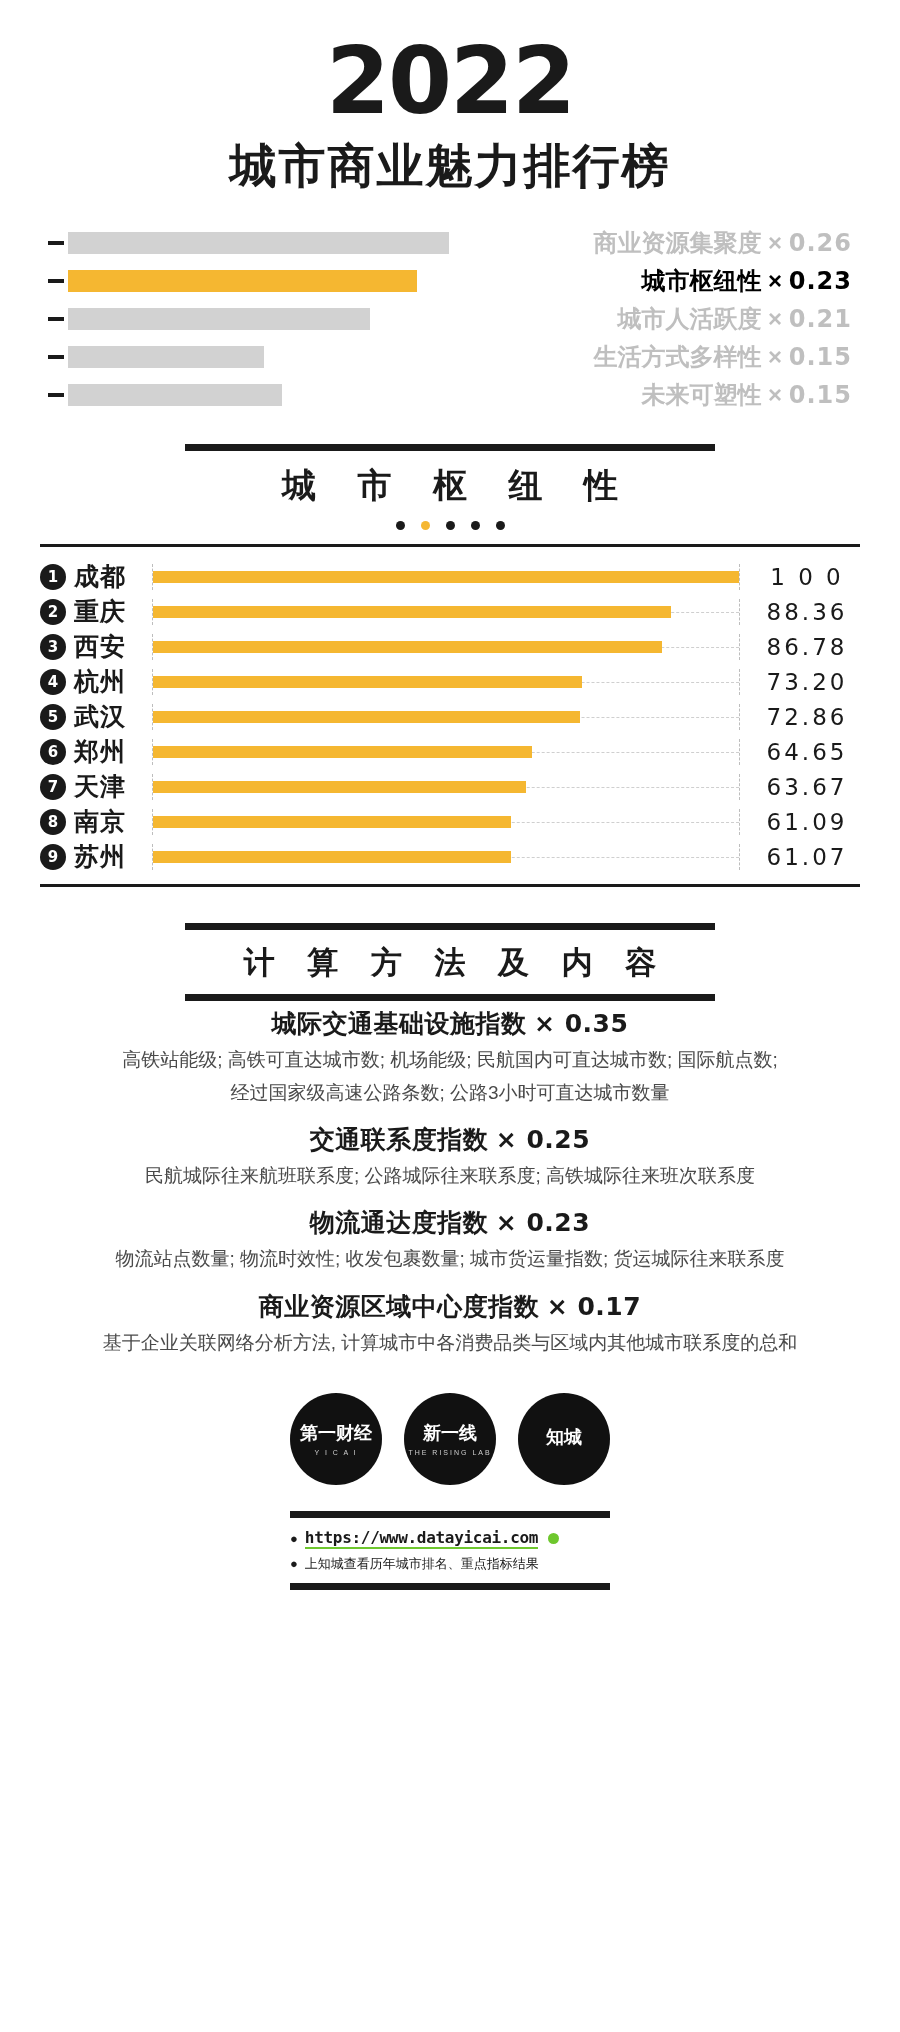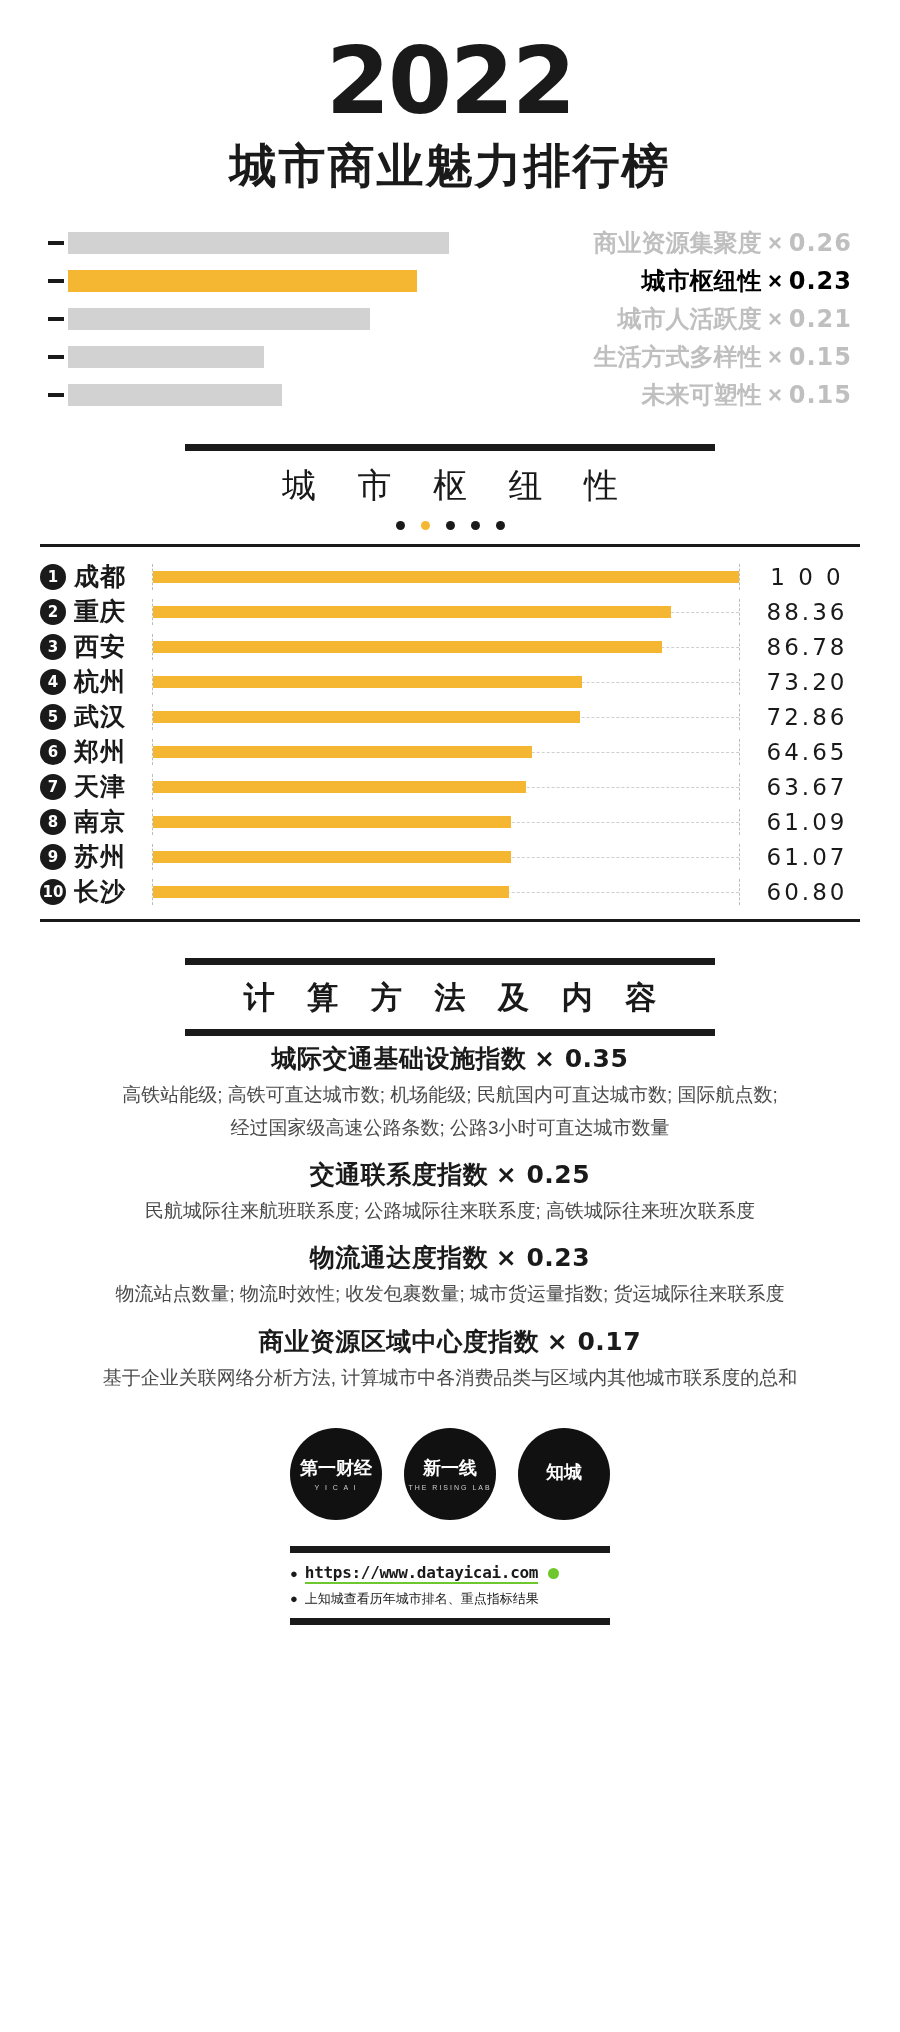--- a/index.html
+++ b/index.html
@@ -92,21 +92,21 @@
     width: 530px;
     text-align: center;
   }
   .rule {
     height: 7px;
     background: #1a1a1a;
     width: 100%;
   }
   .section-title {
     font-size: 34px;
-    font-weight: normal;
+    font-weight: bold;
     letter-spacing: 16px;
     padding: 12px 0 6px 16px;
   }
   .dots {
     display: flex;
     justify-content: center;
     gap: 16px;
     margin: 6px 0 10px 0;
   }
   .dot {
@@ -398,28 +398,20 @@
       <div class="value">61.09</div>
     </div>
     <div class="bar-row">
       <div class="rank">9</div>
       <div class="city">苏州</div>
       <div class="track">
           <div class="bar" style="width:61.07%"></div>
         </div>
       <div class="value">61.07</div>
     </div>
-    <div class="bar-row">
-      <div class="rank">10</div>
-      <div class="city">长沙</div>
-      <div class="track">
-          <div class="bar" style="width:60.8%"></div>
-        </div>
-      <div class="value">60.80</div>
-    </div>
   </div>
 
   <div class="method">
     <div class="rule"></div>
     <div class="method-title">计 算 方 法 及 内 容</div>
     <div class="rule"></div>
   </div>
 
   <div class="method-body">
     <div class="m-item">

